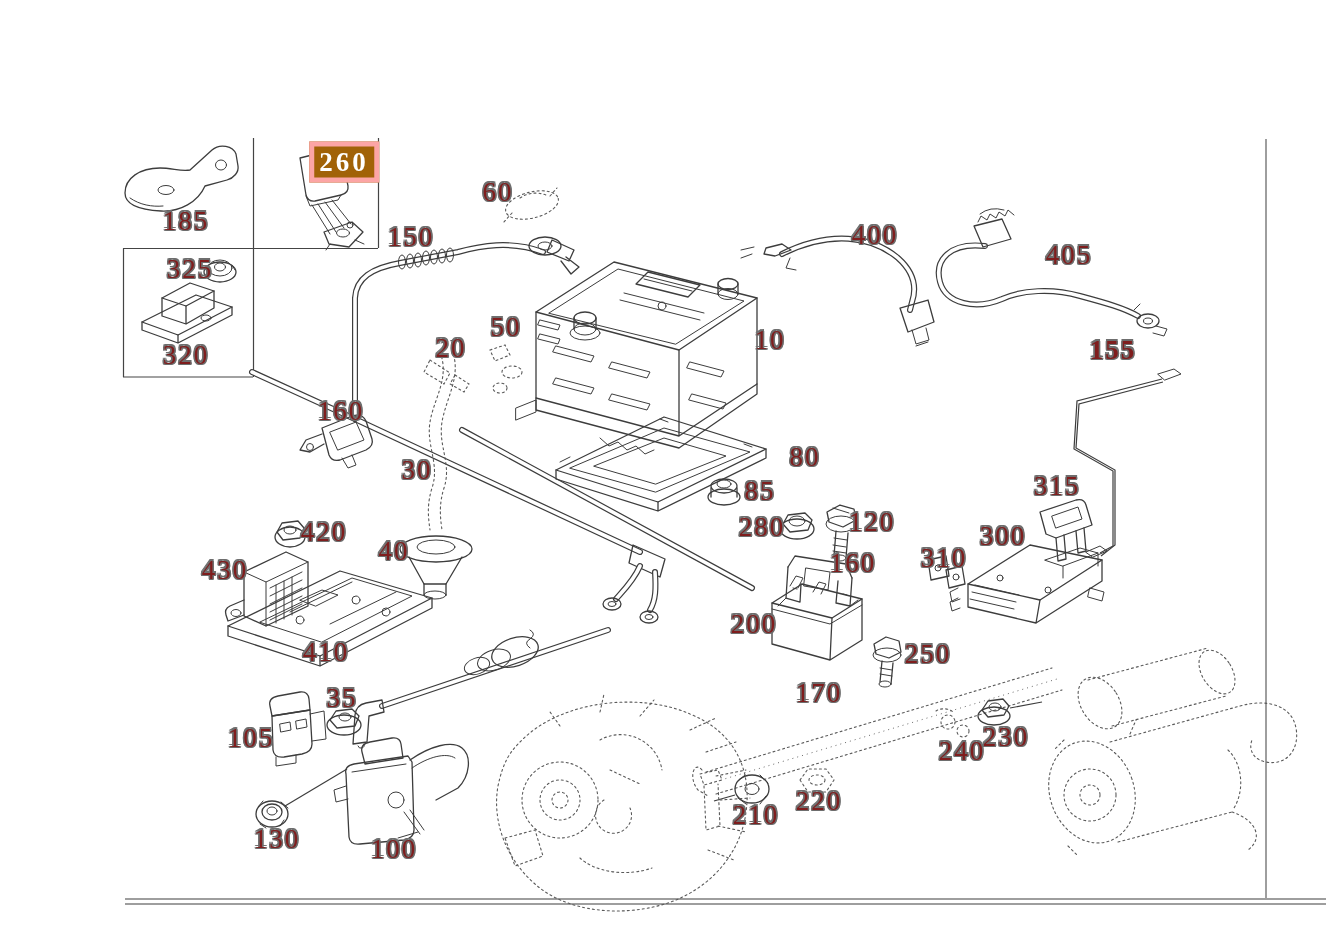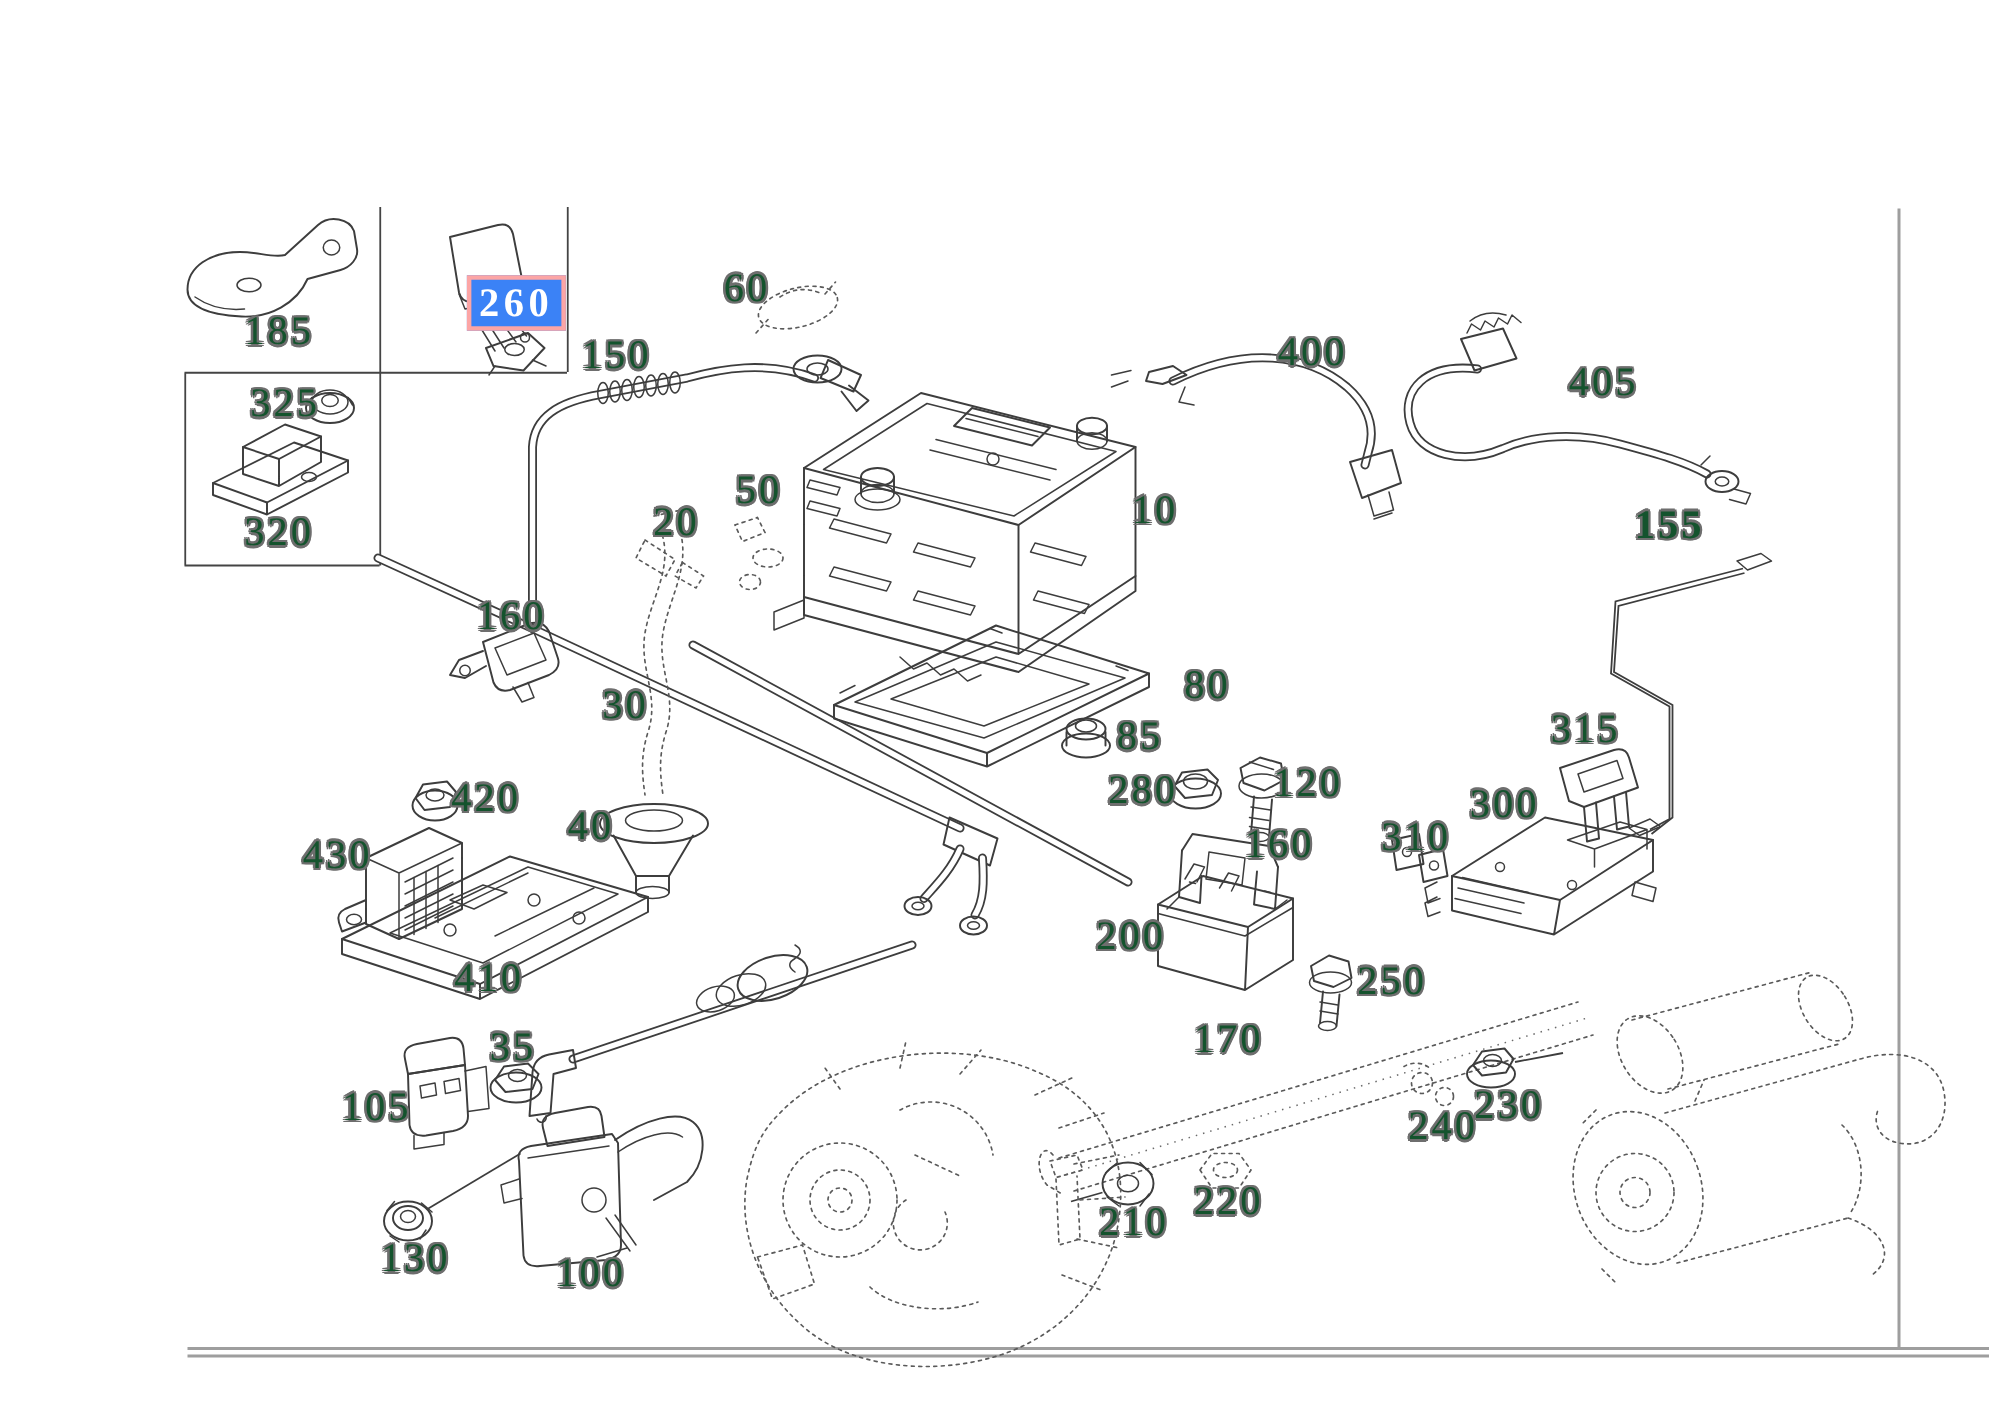--- a/index.html
+++ b/index.html
@@ -9,26 +9,26 @@
   .ln{fill:none;stroke:#3d3d3d;stroke-width:1.3;stroke-linecap:round;stroke-linejoin:round;}
   .thin{stroke-width:1;}
   .ghost{fill:none;stroke:#5a5a5a;stroke-width:1.1;stroke-dasharray:2 3;stroke-linecap:round;}
   .ghost2{fill:none;stroke:#6a6a6a;stroke-width:1;stroke-dasharray:1 4;}
   .tube-o{fill:none;stroke:#3d3d3d;stroke-width:6;stroke-linecap:round;stroke-linejoin:round;}
   .tube-i{fill:none;stroke:#ffffff;stroke-width:3.6;stroke-linecap:round;stroke-linejoin:round;}
   .wire{fill:none;stroke:#3d3d3d;stroke-width:1.2;}
   .frame{fill:none;stroke:#444;stroke-width:1.2;}
   .border{fill:none;stroke:#9e9e9e;stroke-width:2;}
   .part-label{position:absolute;transform:translate(-50%,-50%);
-    font-size:27px;letter-spacing:2px;white-space:nowrap;color:#14532d;cursor:pointer;
+    font-size:27px;letter-spacing:2px;white-space:nowrap;color:#7f1d1d;cursor:pointer;
     text-shadow:-1.3px -1.3px 0 #6e6e6e,1.3px -1.3px 0 #6e6e6e,-1.3px 1.3px 0 #6e6e6e,
                  1.3px 1.3px 0 #6e6e6e,0 -1.6px 0 #6e6e6e,0 1.6px 0 #6e6e6e,
                 -1.6px 0 0 #6e6e6e,1.6px 0 0 #6e6e6e;}
-  .part-label.highlighted{background:#3b82f6;border:3px solid #fca5a5;color:#fff;
-    text-shadow:none;padding:0 5px;font-weight:bold;letter-spacing:3px;margin-top:40px;}
+  .part-label.highlighted{background:#a16207;border:5px solid #fca5a5;color:#fff;
+    text-shadow:none;padding:0 5px;font-weight:bold;letter-spacing:3px;}
 </style>
 </head>
 <body>
 
 <div class="stage">
 
 <svg class="artwork" width="1326" height="938" viewBox="0 0 1326 938">
 
   <g>
     <path class="frame" d="M253.5,138 V377 M123,248.5 H378 M378.5,138 V248 M123.5,248.5 V377 M123,377 H253"></path>

